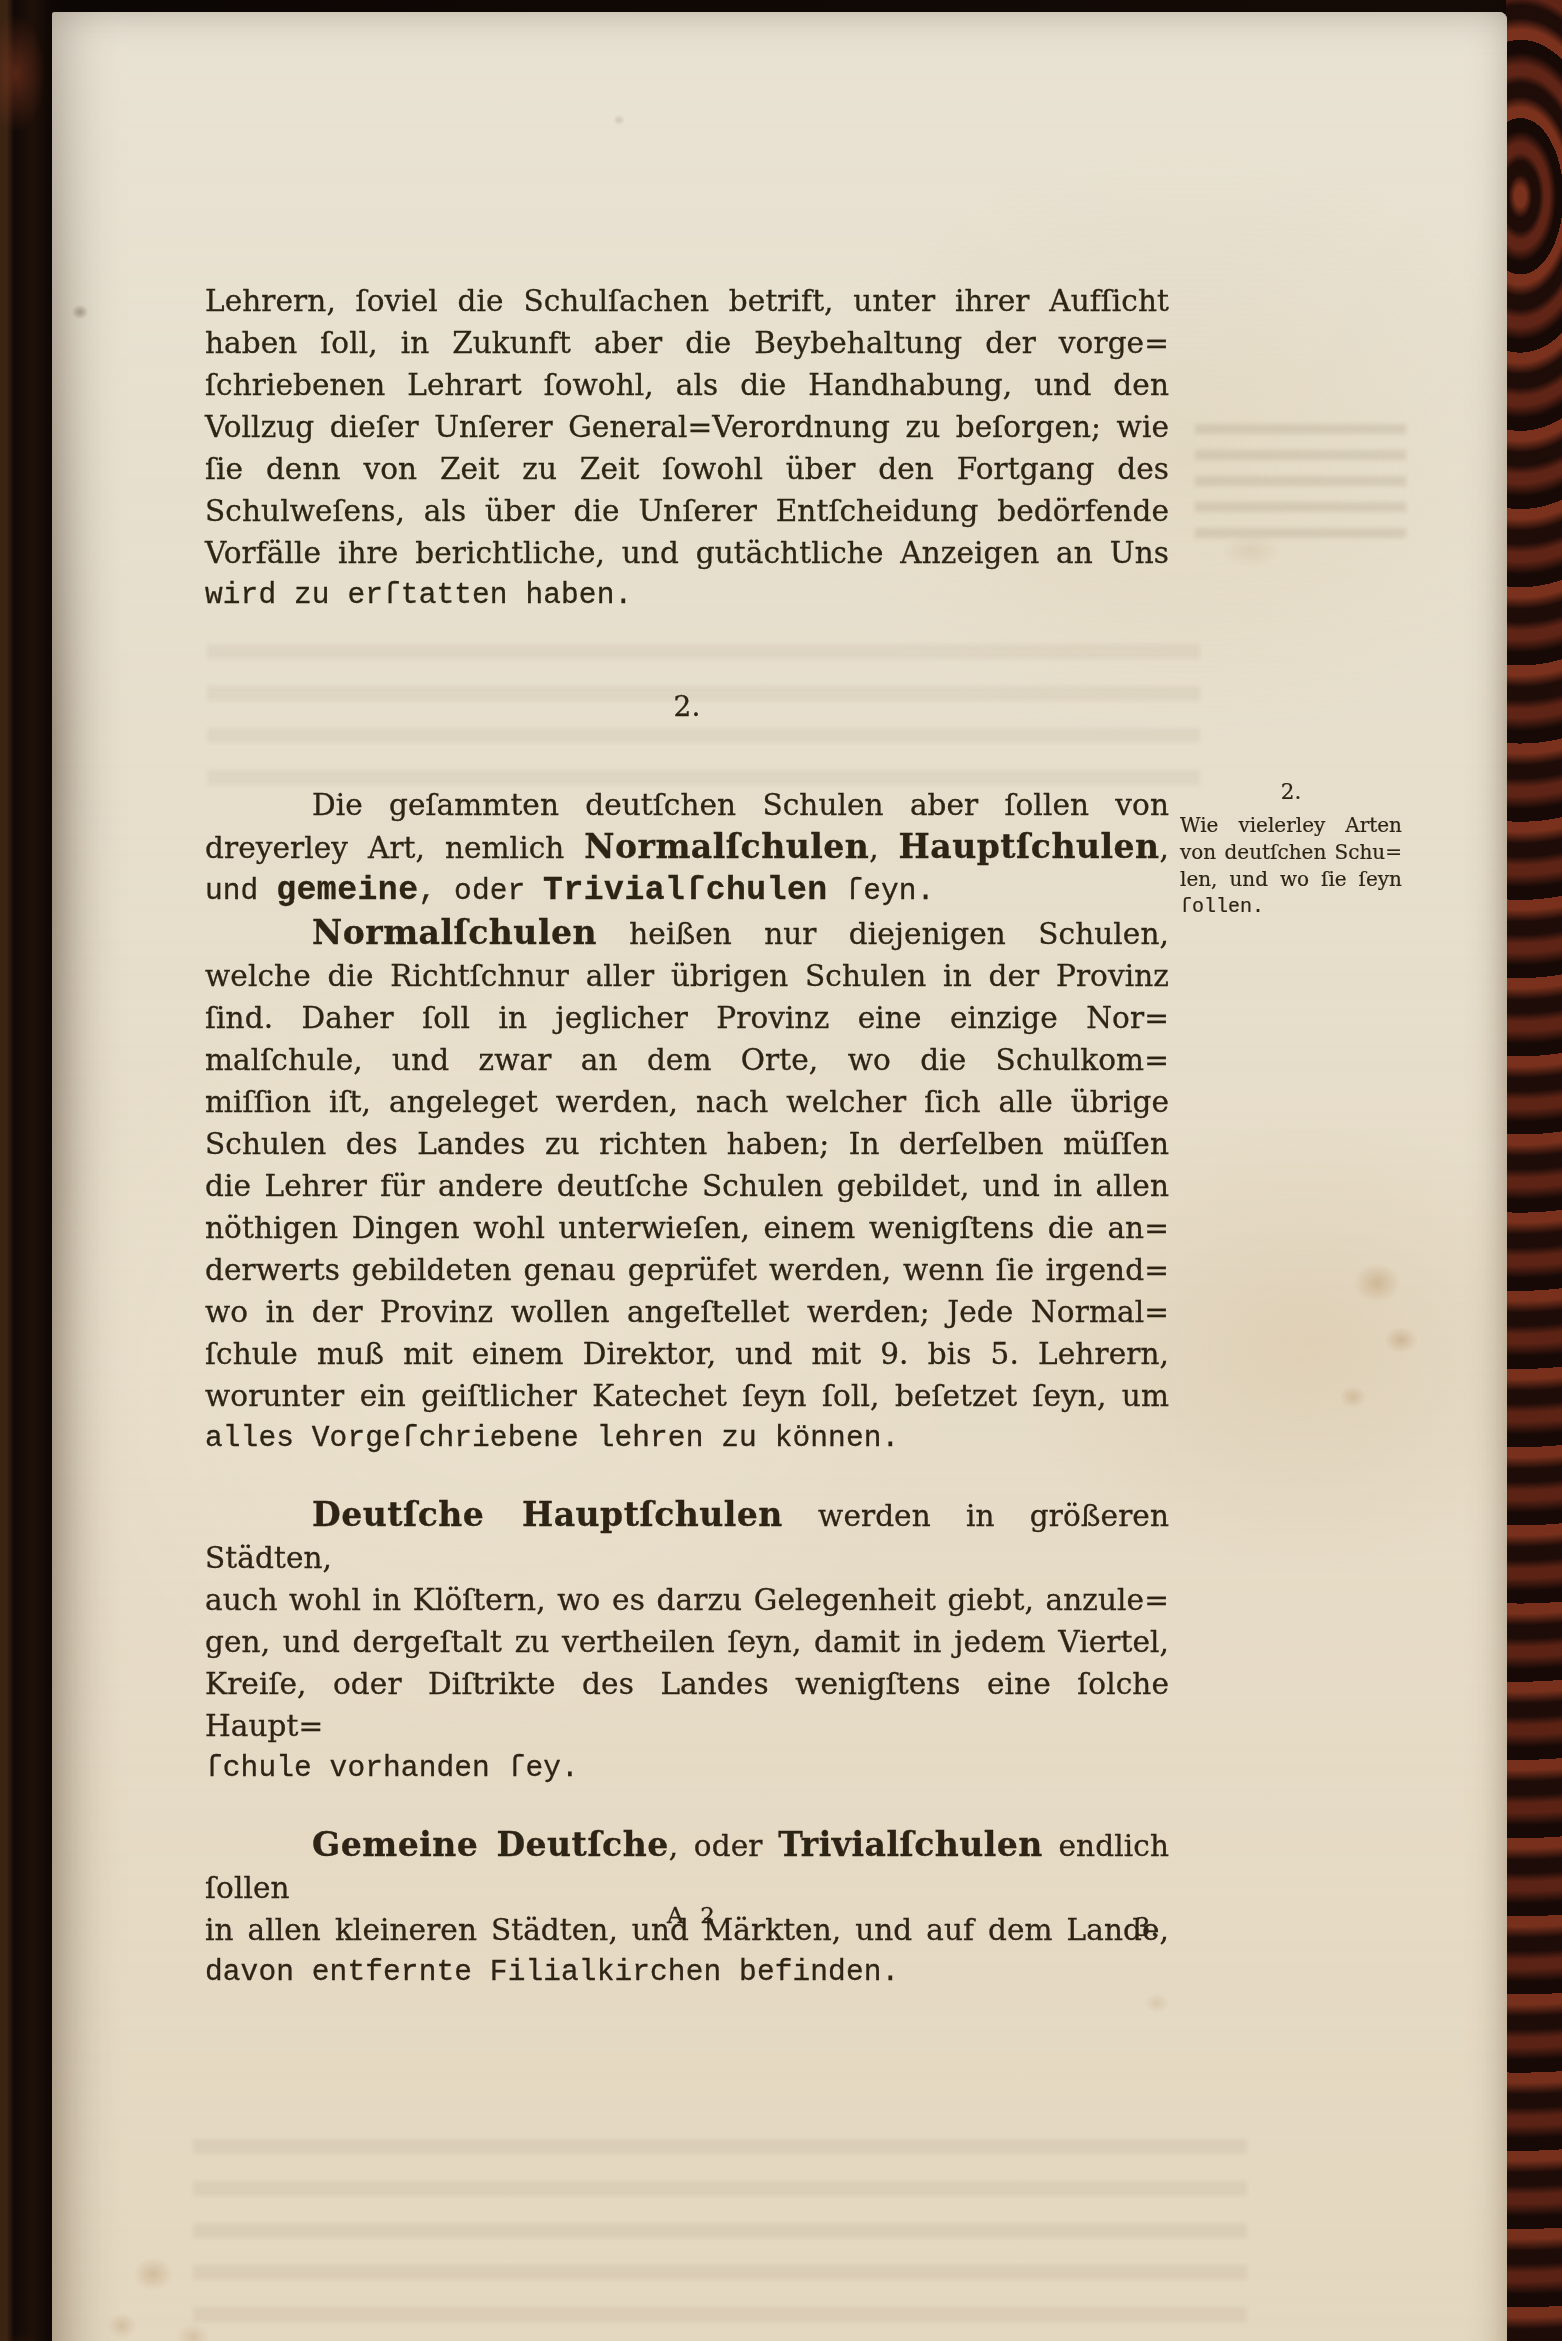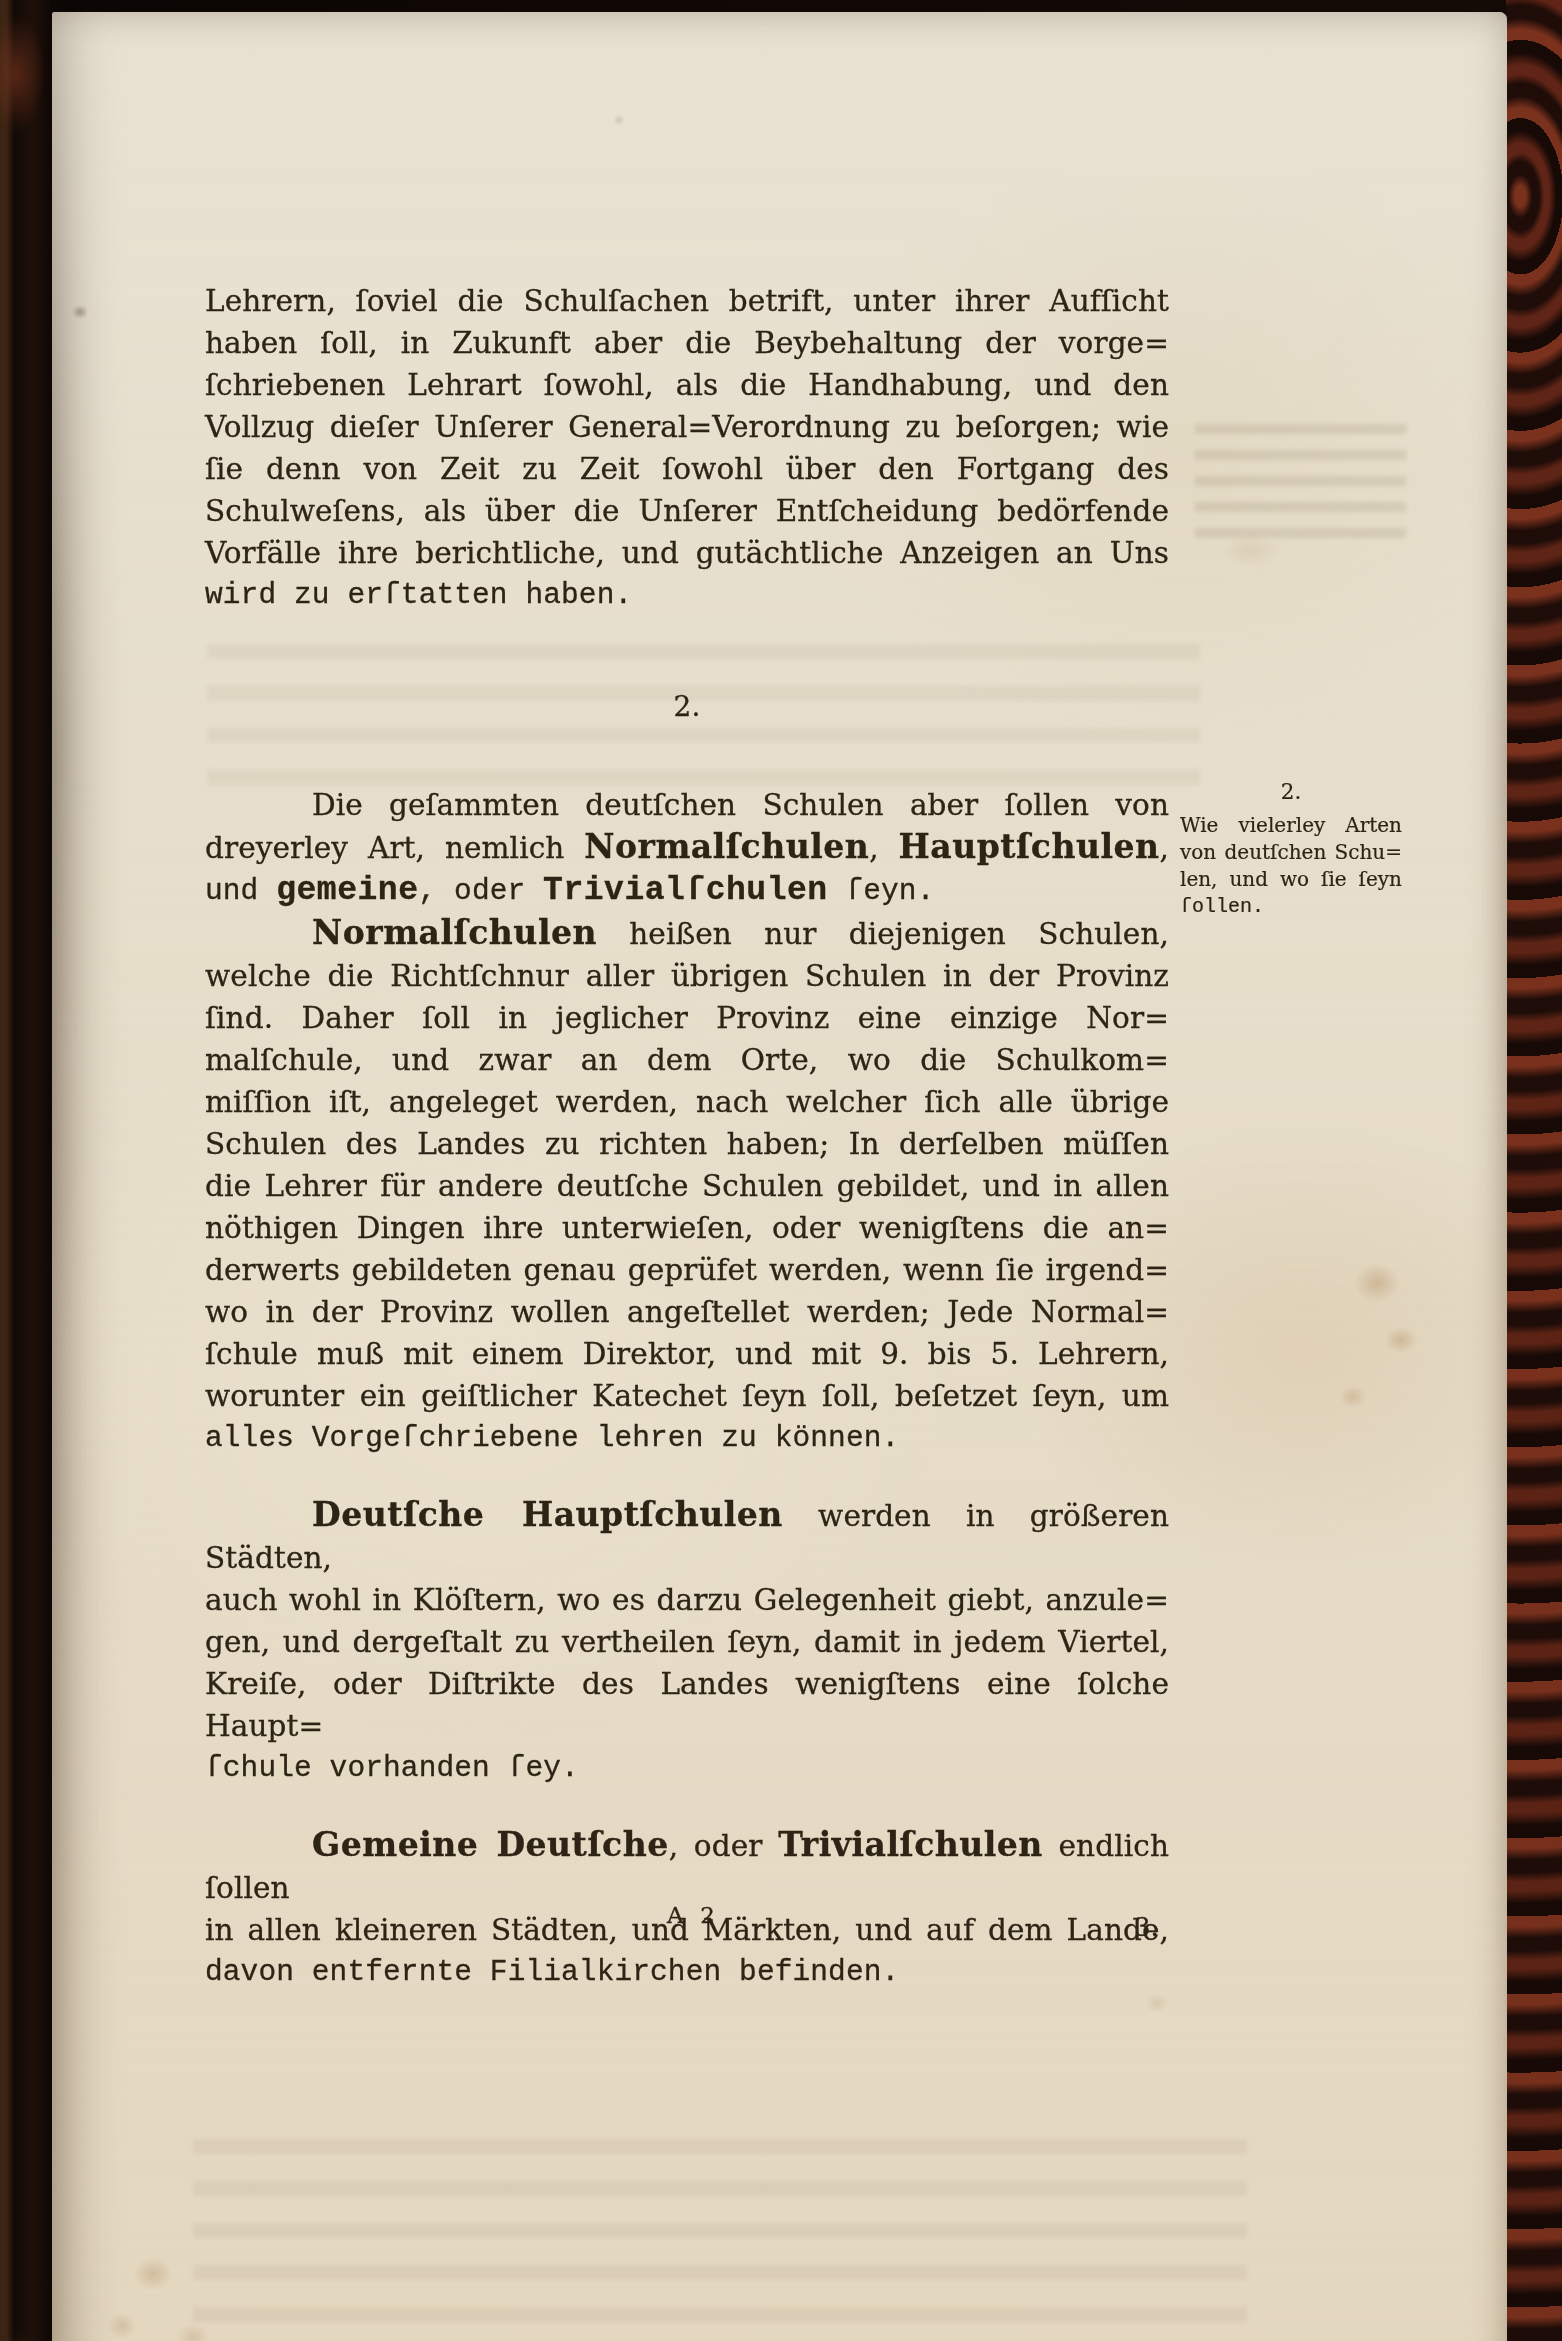--- a/index.html
+++ b/index.html
@@ -125,21 +125,21 @@
         <div class="tline last"><span class="seg">und </span><span class="emph">gemeine</span><span class="seg">, oder </span><span class="emph">Trivialſchulen</span><span class="seg"> ſeyn.</span></div>
       </div>
     <div class="para indent">
         <div class="tline"><span class="emph">Normalſchulen</span><span class="seg"> heißen nur diejenigen Schulen,</span></div>
         <div class="tline"><span class="seg">welche die Richtſchnur aller übrigen Schulen in der Provinz</span></div>
         <div class="tline"><span class="seg">ſind. Daher ſoll in jeglicher Provinz eine einzige Nor=</span></div>
         <div class="tline"><span class="seg">malſchule, und zwar an dem Orte, wo die Schulkom=</span></div>
         <div class="tline"><span class="seg">miſſion iſt, angeleget werden, nach welcher ſich alle übrige</span></div>
         <div class="tline"><span class="seg">Schulen des Landes zu richten haben; In derſelben müſſen</span></div>
         <div class="tline"><span class="seg">die Lehrer für andere deutſche Schulen gebildet, und in allen</span></div>
-        <div class="tline"><span class="seg">nöthigen Dingen ihre unterwieſen, oder wenigſtens die an=</span></div>
+        <div class="tline"><span class="seg">nöthigen Dingen wohl unterwieſen, einem wenigſtens die an=</span></div>
         <div class="tline"><span class="seg">derwerts gebildeten genau geprüfet werden, wenn ſie irgend=</span></div>
         <div class="tline"><span class="seg">wo in der Provinz wollen angeſtellet werden; Jede Normal=</span></div>
         <div class="tline"><span class="seg">ſchule muß mit einem Direktor, und mit 9. bis 5. Lehrern,</span></div>
         <div class="tline"><span class="seg">worunter ein geiſtlicher Katechet ſeyn ſoll, beſetzet ſeyn, um</span></div>
         <div class="tline last"><span class="seg">alles Vorgeſchriebene lehren zu können.</span></div>
       </div>
     <div class="para indent gap">
         <div class="tline"><span class="emph">Deutſche Hauptſchulen</span><span class="seg"> werden in größeren Städten,</span></div>
         <div class="tline"><span class="seg">auch wohl in Klöſtern, wo es darzu Gelegenheit giebt, anzule=</span></div>
         <div class="tline"><span class="seg">gen, und dergeſtalt zu vertheilen ſeyn, damit in jedem Viertel,</span></div>

